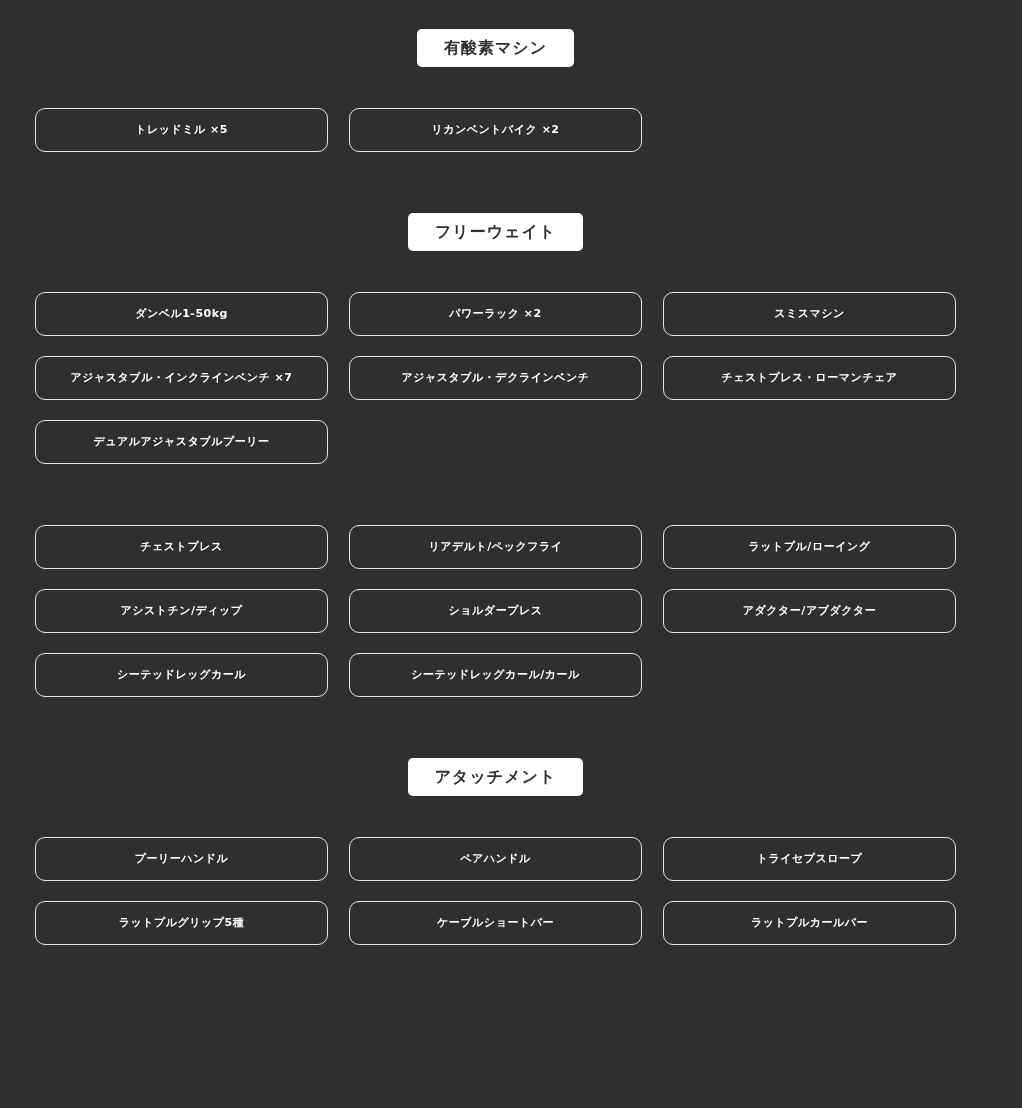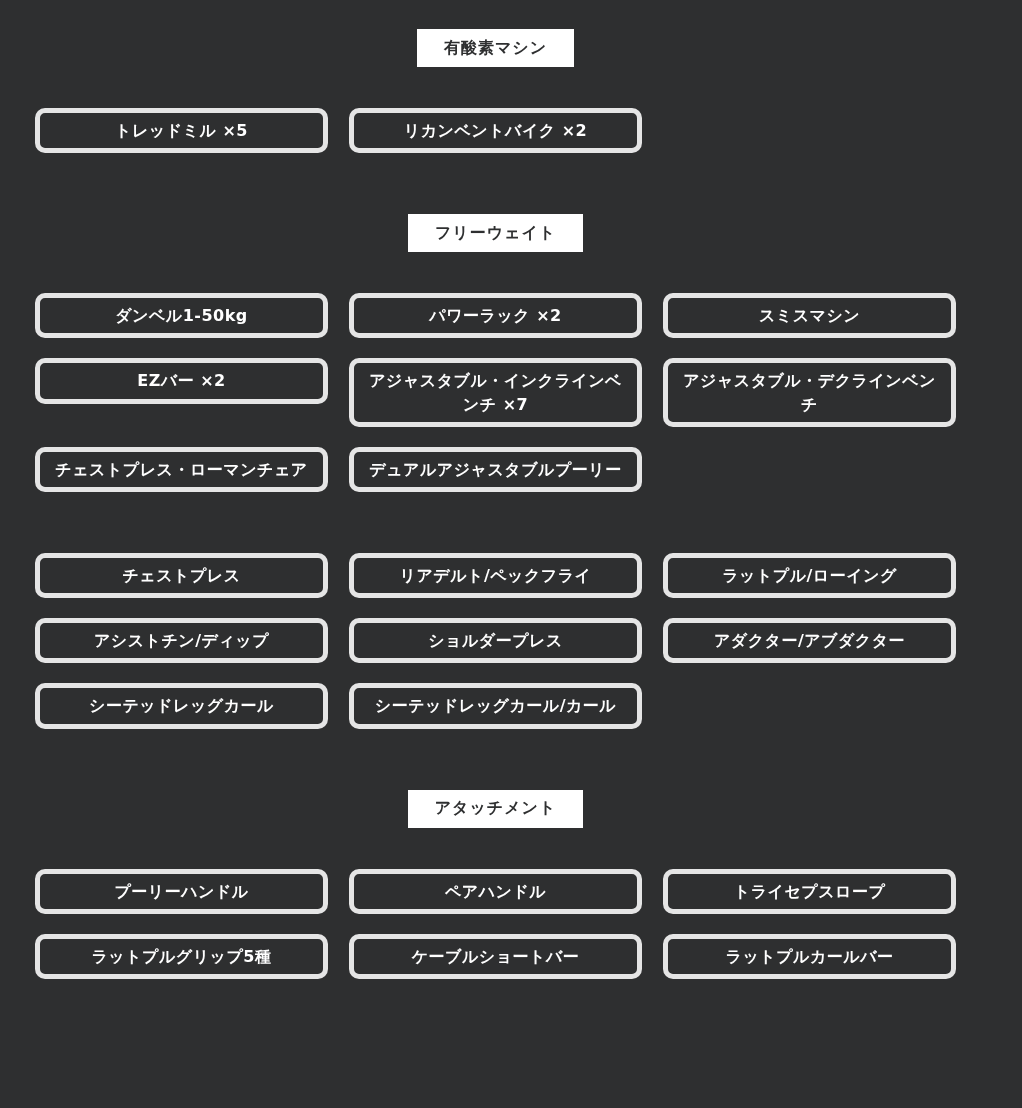--- a/index.html
+++ b/index.html
@@ -29,42 +29,42 @@
     display: inline-flex;
     align-items: center;
     justify-content: center;
     height: 38px;
     padding: 0 27px;
     background: #ffffff;
     color: #2e2f30;
     font-size: 16px;
     font-weight: bold;
     letter-spacing: 1px;
-    border-radius: 0;
+    border-radius: 5px;
   }
   .item-grid {
     display: grid;
     grid-template-columns: repeat(3, 1fr);
     column-gap: 21px;
     row-gap: 20px;
     align-items: start;
   }
   .item-btn {
     display: flex;
     align-items: center;
     justify-content: center;
     width: 100%;
     min-height: 44px;
     padding: 6px 10px;
     background: transparent;
-    border: 5px solid #e5e5e5;
+    border: 1px solid #e5e5e5;
     border-radius: 10px;
     color: #ffffff;
     font-family: "DejaVu Sans", "Liberation Sans", sans-serif;
-    font-size: 16px;
+    font-size: 11px;
     font-weight: bold;
     letter-spacing: 0.5px;
     line-height: 1.45;
     text-align: center;
     cursor: pointer;
   }
 </style>
 </head>
 <body>
 
@@ -80,21 +80,20 @@
   </div>
 
   <div class="section">
     <div class="section-header-wrap">
       <span class="section-header">フリーウェイト</span>
     </div>
     <div class="item-grid">
         <button class="item-btn" type="button">ダンベル1-50kg</button>
         <button class="item-btn" type="button">パワーラック ×2</button>
         <button class="item-btn" type="button">スミスマシン</button>
-        <button class="item-btn" type="button">EZバー ×2</button>
         <button class="item-btn" type="button">アジャスタブル・インクラインベンチ ×7</button>
         <button class="item-btn" type="button">アジャスタブル・デクラインベンチ</button>
         <button class="item-btn" type="button">チェストプレス・ローマンチェア</button>
         <button class="item-btn" type="button">デュアルアジャスタブルプーリー</button>
       </div>
   </div>
 
   <div class="section">
     <div class="item-grid">
         <button class="item-btn" type="button">チェストプレス</button>

